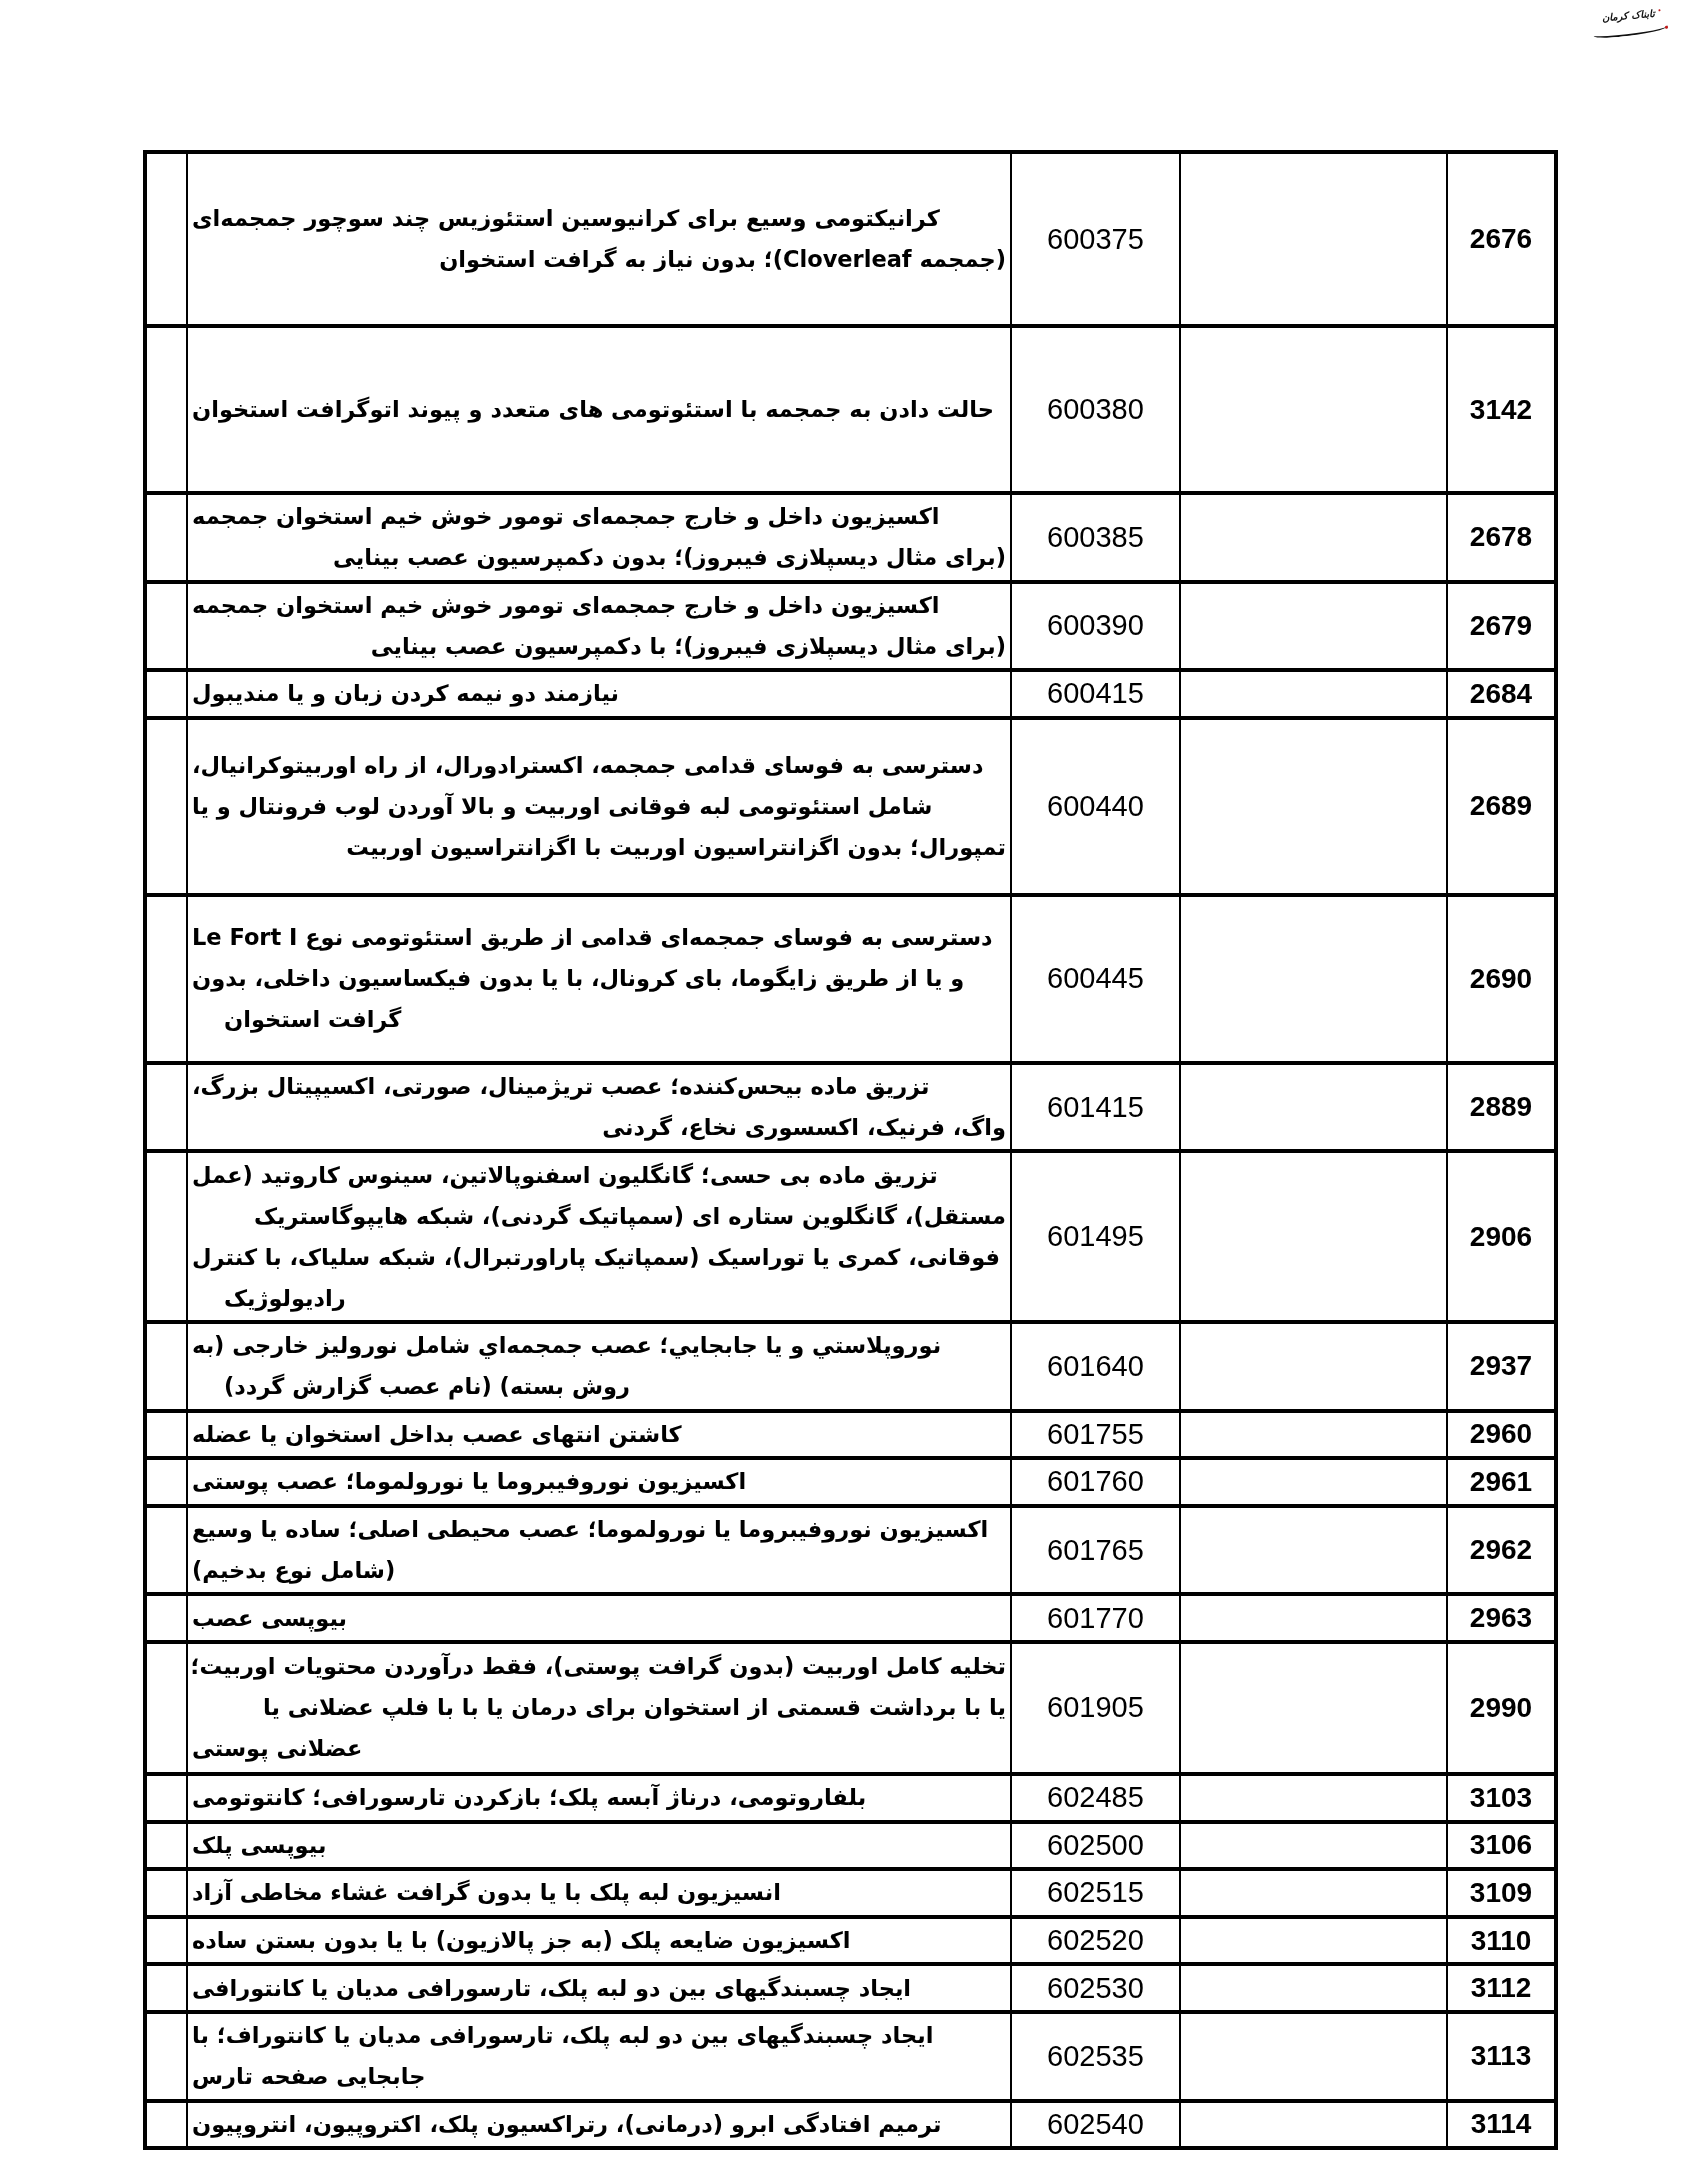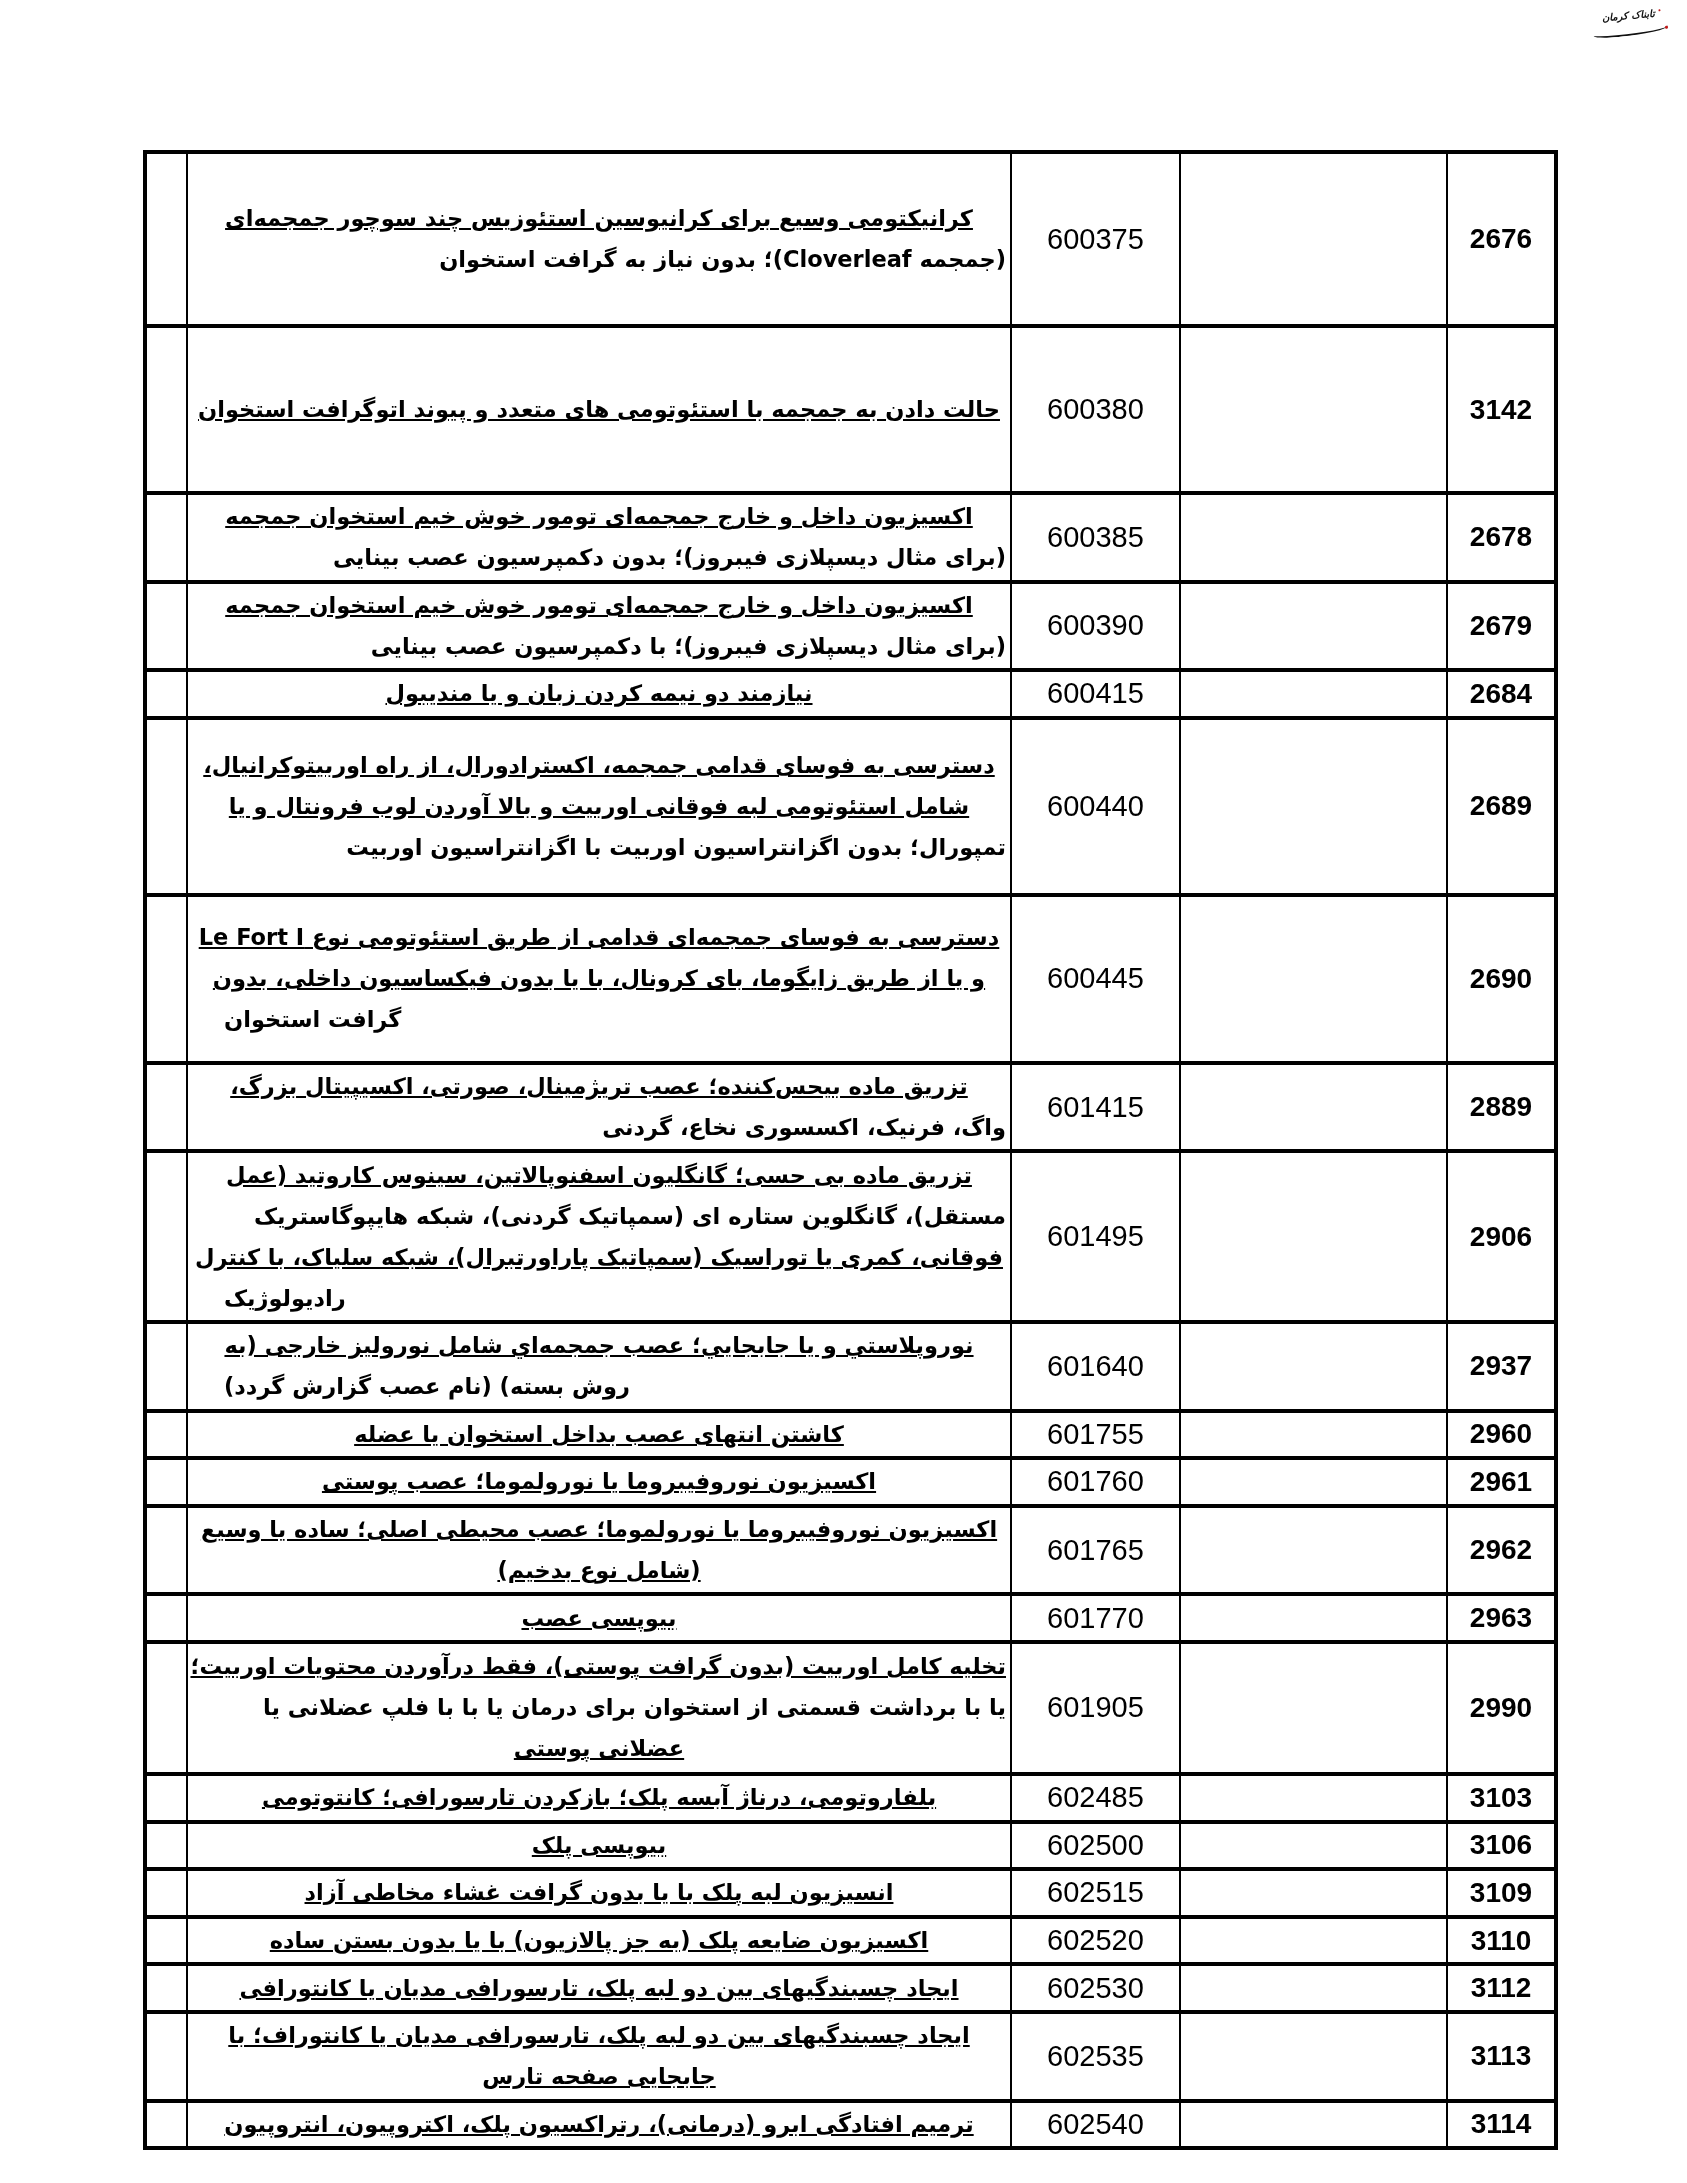--- a/index.html
+++ b/index.html
@@ -87,21 +87,21 @@
   td.c-desc {
     font-family: "DejaVu Sans", sans-serif;
     font-size: 22.5px;
     font-weight: bold;
     padding: 1.3px 4px;
   }
   td.c-desc .line {
     white-space: nowrap;
     line-height: 41px;
   }
-  .a-right  { text-align: center; text-decoration: underline; }
+  .a-right  { text-align: left; }
   .a-center { text-align: right; }
   .a-left   { text-align: left; margin-left: 32px; }
 </style>
 </head>
 <body>
 
 <div class="page">
 
   <div class="logo">
     <span class="logo-text">تابناک کرمان</span>

